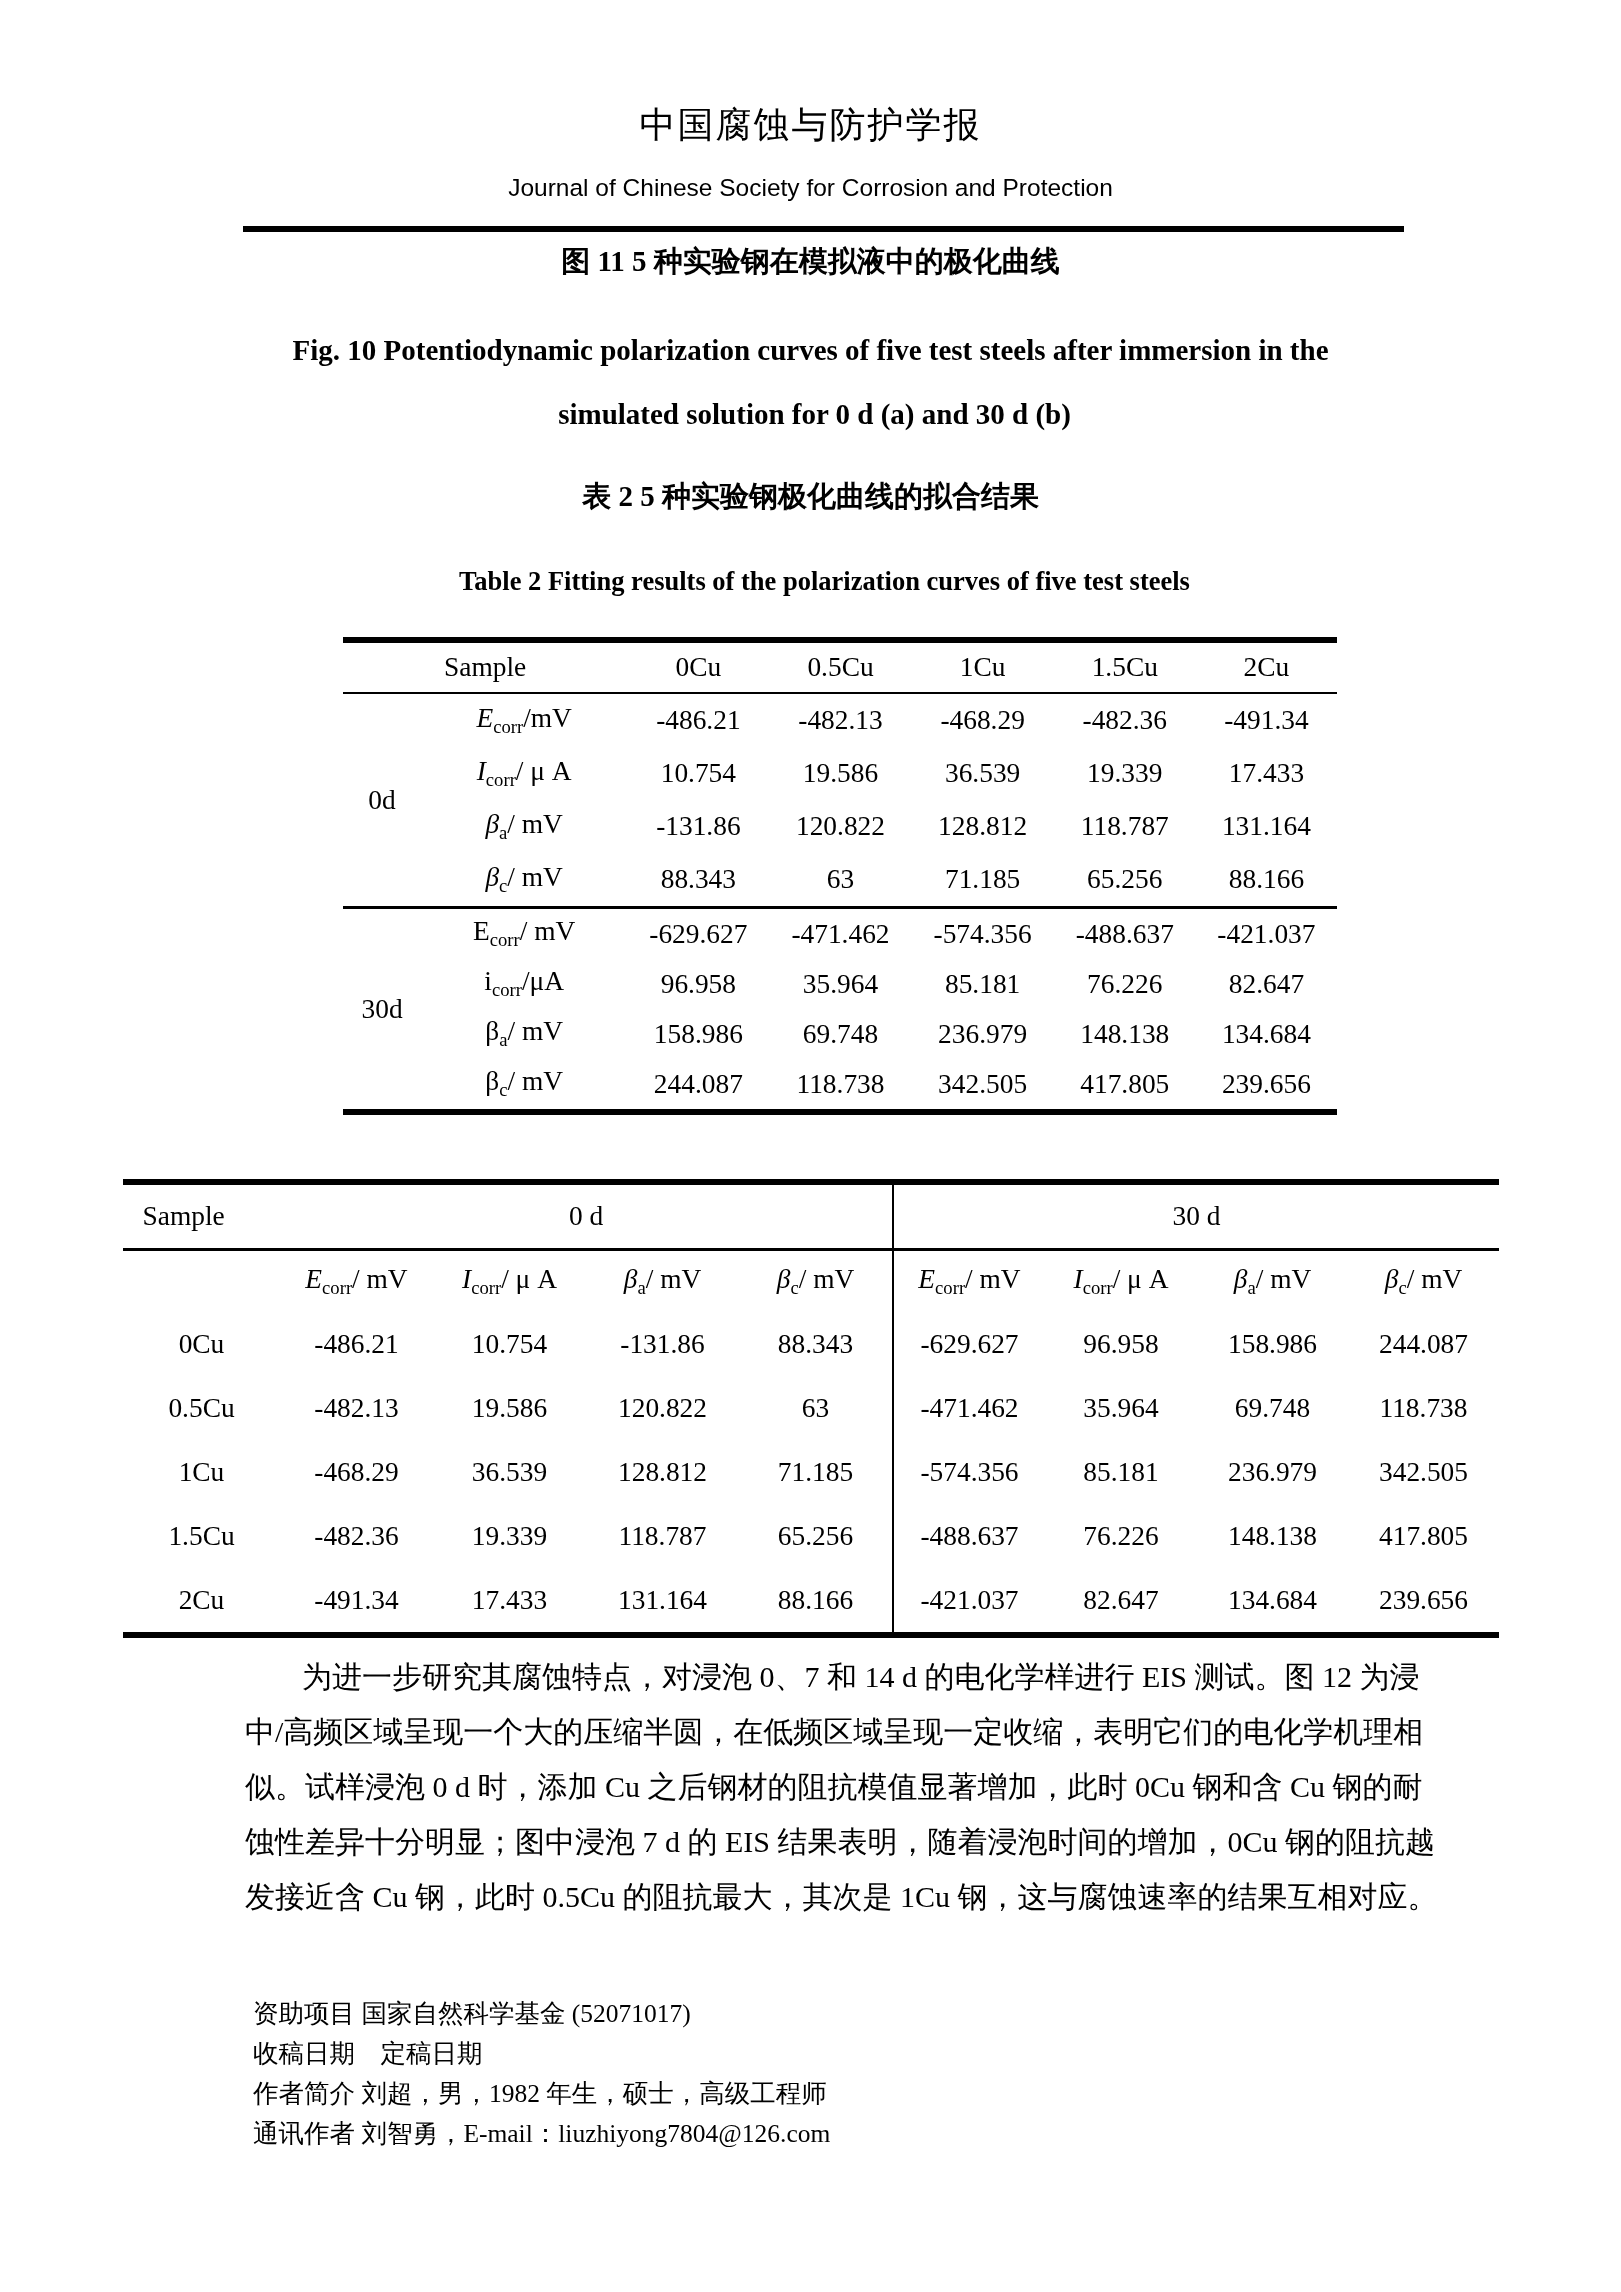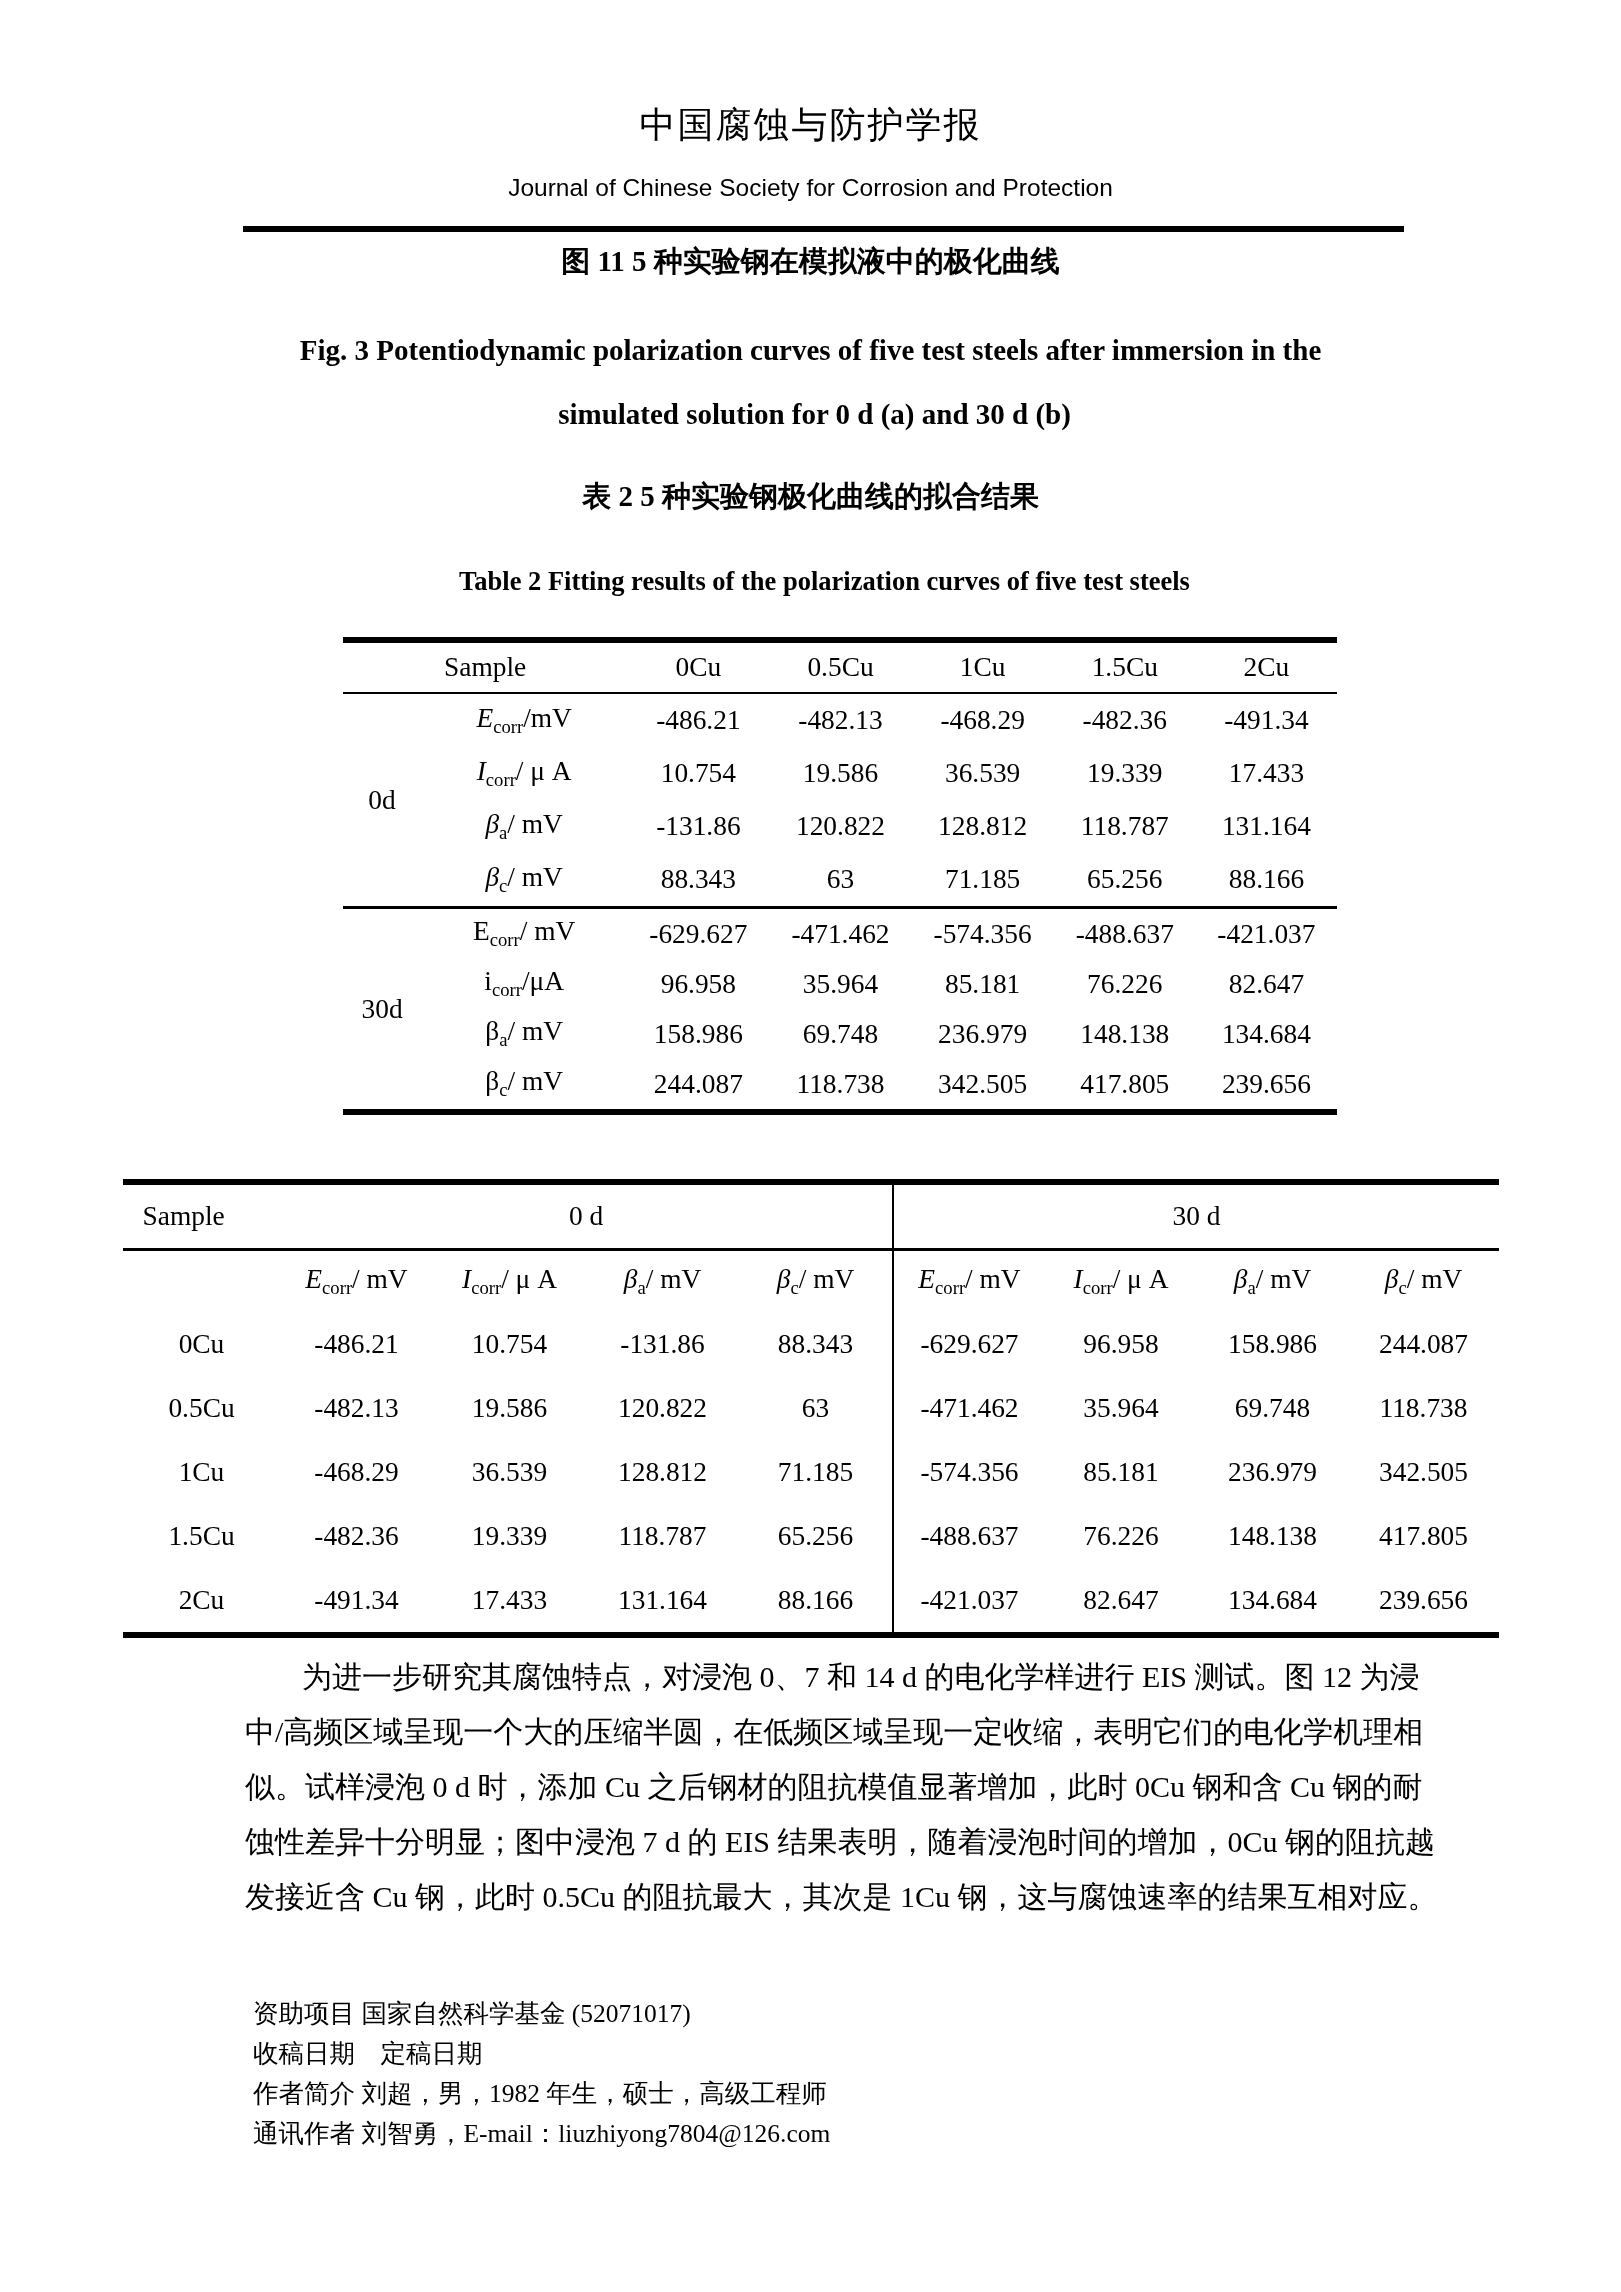--- a/index.html
+++ b/index.html
@@ -75,21 +75,21 @@
 </head>
 <body>
 
 <div class="page">
 
   <div class="abs center title-zh">中国腐蚀与防护学报</div>
   <div class="abs center title-en">Journal of Chinese Society for Corrosion and Protection</div>
   <div class="header-rule"></div>
 
   <div class="abs center cap cap-fig-zh">图 11 5 种实验钢在模拟液中的极化曲线</div>
-  <div class="abs center cap cap-fig-en1">Fig. 3 Potentiodynamic polarization curves of five test steels after immersion in the</div>
+  <div class="abs center cap cap-fig-en1">Fig. 10 Potentiodynamic polarization curves of five test steels after immersion in the</div>
   <div class="abs center cap cap-fig-en2">simulated solution for 0 d (a) and 30 d (b)</div>
   <div class="abs center cap cap-tab-zh">表 2 5 种实验钢极化曲线的拟合结果</div>
   <div class="abs center cap cap-tab-en">Table 2 Fitting results of the polarization curves of five test steels</div>
 
   <table class="t1">
     <colgroup>
       <col style="width:78px">
         <col style="width:206px">
       <col style="width:142px">
         <col style="width:142px">

